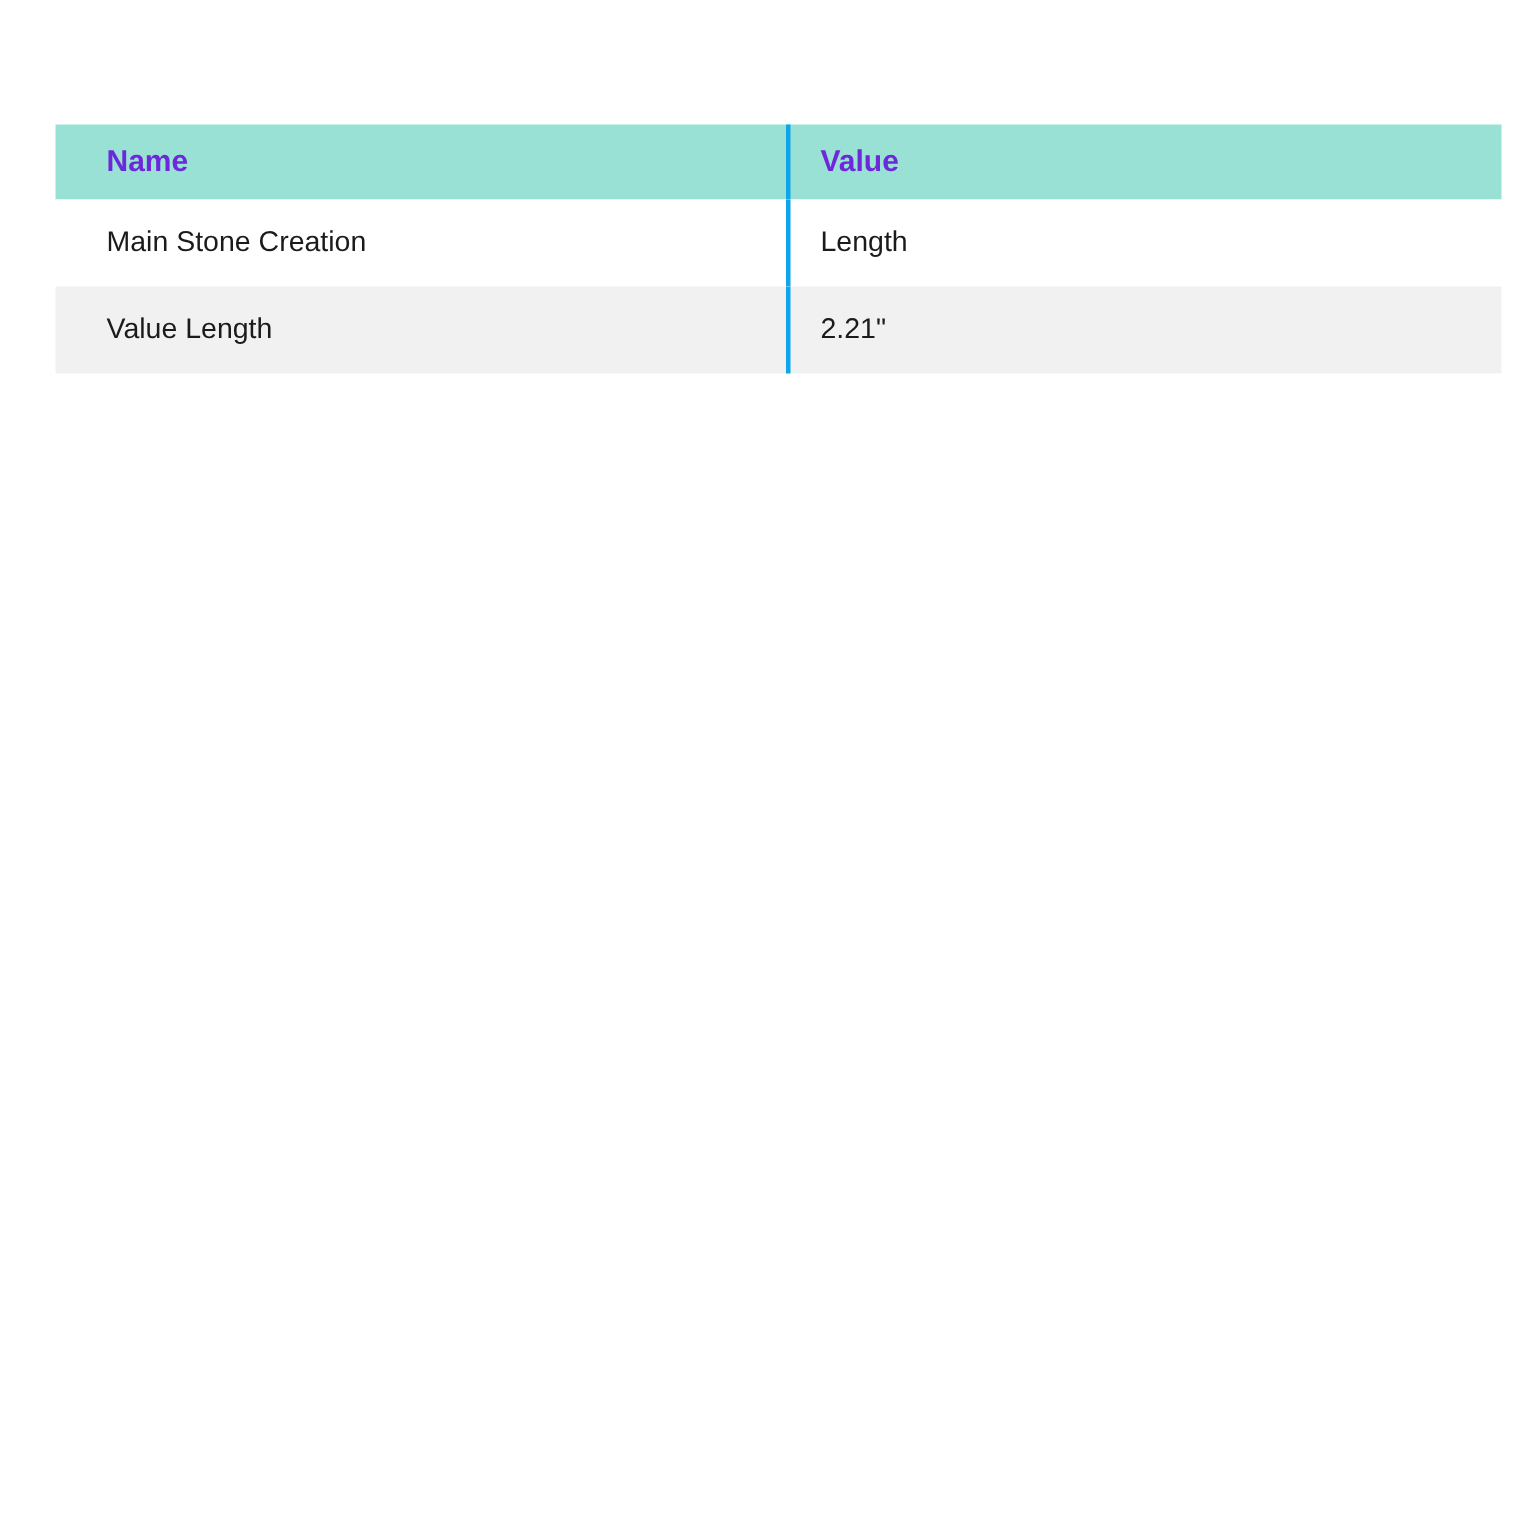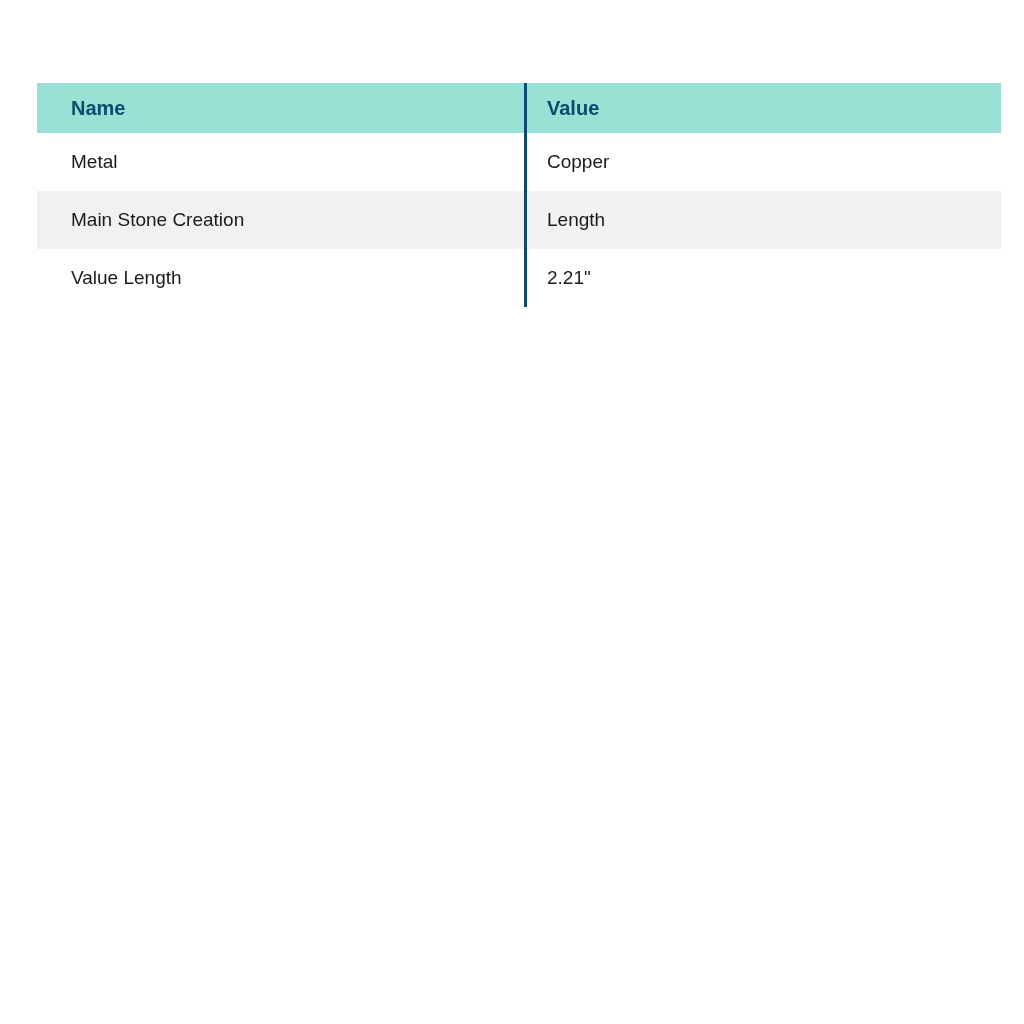--- a/index.html
+++ b/index.html
@@ -36,28 +36,28 @@
     padding-left: 34px;
     white-space: nowrap;
     overflow: hidden;
   }
 
   thead th {
     height: 50px;
     background: #99e1d5;
     font-size: 20px;
     font-weight: 600;
-    color: #0c4a6e;
+    color: #6d28d9;
   }
 
   tbody td { height: 58px; font-weight: 400; }
 
   
   th.value-cell, td.value-cell {
-    border-left: 3px solid #0c4a6e;
+    border-left: 3px solid #0ea5e9;
     padding-left: 20px;
   }
 
   
   tbody tr:nth-child(even) td { background: #f1f1f1; }
   tbody tr:nth-child(odd)  td { background: #ffffff; }
 </style>
 </head>
 <body>
 
@@ -68,24 +68,20 @@
       <col class="col-value">
     </colgroup>
     <thead>
       <tr>
         <th class="name-cell">Name</th>
         <th class="value-cell">Value</th>
       </tr>
     </thead>
     <tbody>
       <tr>
-        <td class="name-cell">Metal</td>
-        <td class="value-cell">Copper</td>
-      </tr>
-      <tr>
         <td class="name-cell">Main Stone Creation</td>
         <td class="value-cell">Length</td>
       </tr>
       <tr>
         <td class="name-cell">Value Length</td>
         <td class="value-cell">2.21"</td>
       </tr>
     </tbody>
   </table>
 </div>

